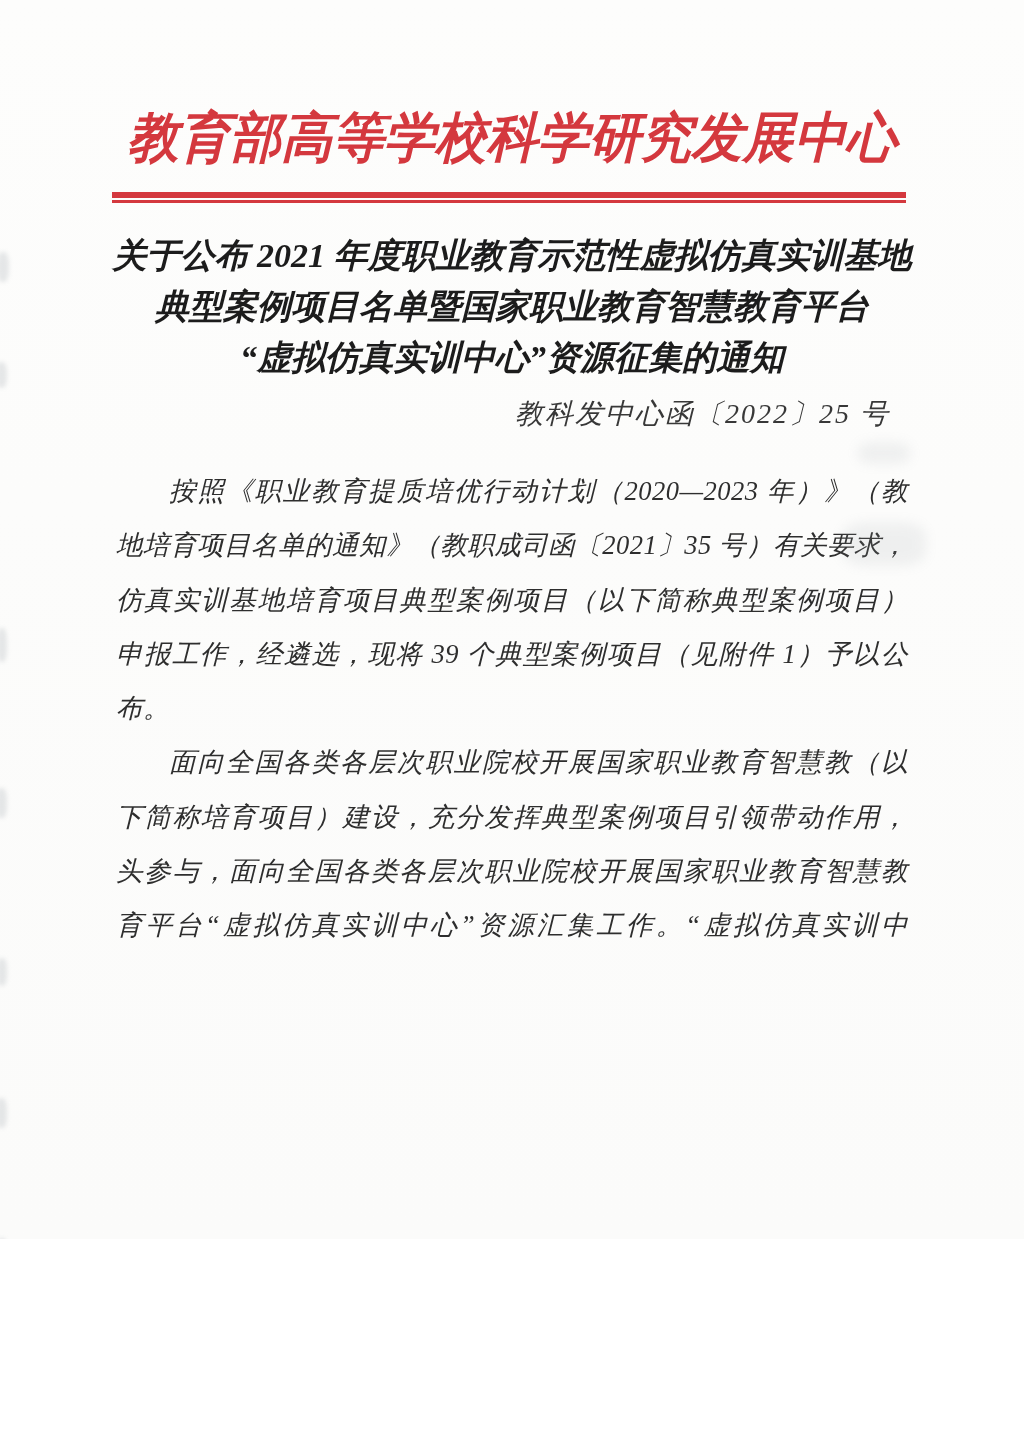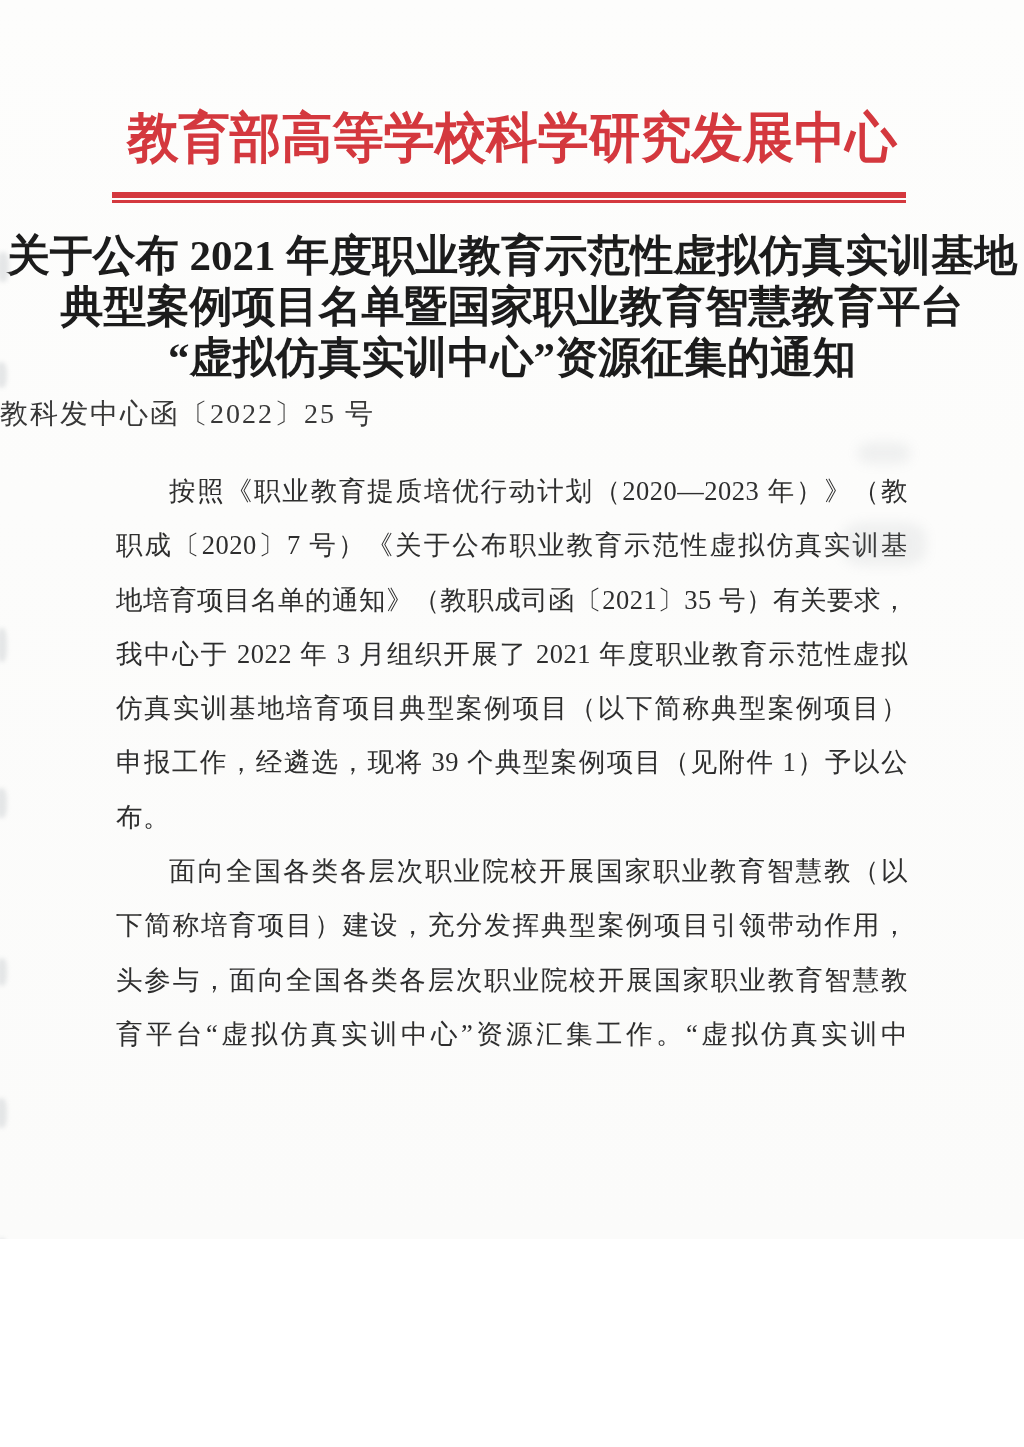--- a/index.html
+++ b/index.html
@@ -7,20 +7,21 @@
   html, body { background: #ffffff; }
   body { font-family: "Liberation Serif", "DejaVu Serif", serif; }
 
   .page {
     position: relative;
     width: 1024px;
     height: 1239px;
     margin: 0 auto;
     background: linear-gradient(180deg, #fdfdfc 0%, #fcfcfb 40%, #fbfbfa 100%);
     overflow: hidden;
+    font-style: italic;
   }
 
   
   .letterhead {
     position: absolute;
     top: 102px; left: 0;
     width: 100%;
     text-align: center;
     font-size: 54px;
     font-weight: bold;
@@ -42,31 +43,31 @@
   .rule-bottom .bar-b { height: 6px; background: var(--accent); }
 
   
   .doc-title {
     position: absolute;
     top: 230px; left: 0;
     width: 100%;
     text-align: center;
     color: #1c1c1c;
     font-weight: bold;
-    font-size: 43px;
+    font-size: 34px;
     line-height: 51px;
   }
 
   
   .doc-number {
     position: absolute;
     top: 395px; left: 0;
     width: 100%;
     padding-right: 134px;
-    text-align: left;
+    text-align: right;
     font-size: 28px;
     letter-spacing: 2px;
     color: #383838;
   }
 
   
   .body-text {
     position: absolute;
     top: 464px;
     left: 116px;
@@ -125,23 +126,21 @@
   <div class="doc-title">
     <div>关于公布 2021 年度职业教育示范性虚拟仿真实训基地</div>
     <div>典型案例项目名单暨国家职业教育智慧教育平台</div>
     <div>“虚拟仿真实训中心”资源征集的通知</div>
   </div>
 
   <div class="doc-number">教科发中心函〔2022〕25 号</div>
 
   <div class="body-text">
       <div class="bline fill indent">按照《职业教育提质培优行动计划（2020—2023 年）》（教</div>
-      <div class="bline fill">职成〔2020〕7 号）《关于公布职业教育示范性虚拟仿真实训基</div>
       <div class="bline fill">地培育项目名单的通知》（教职成司函〔2021〕35 号）有关要求，</div>
-      <div class="bline fill">我中心于 2022 年 3 月组织开展了 2021 年度职业教育示范性虚拟</div>
       <div class="bline fill">仿真实训基地培育项目典型案例项目（以下简称典型案例项目）</div>
       <div class="bline fill">申报工作，经遴选，现将 39 个典型案例项目（见附件 1）予以公</div>
       <div class="bline">布。</div>
       <div class="bline fill indent">面向全国各类各层次职业院校开展国家职业教育智慧教（以</div>
       <div class="bline fill">下简称培育项目）建设，充分发挥典型案例项目引领带动作用，</div>
       <div class="bline fill">头参与，面向全国各类各层次职业院校开展国家职业教育智慧教</div>
       <div class="bline fill">育平台“虚拟仿真实训中心”资源汇集工作。“虚拟仿真实训中</div>
     </div>
 
   <div class="rule rule-bottom">

